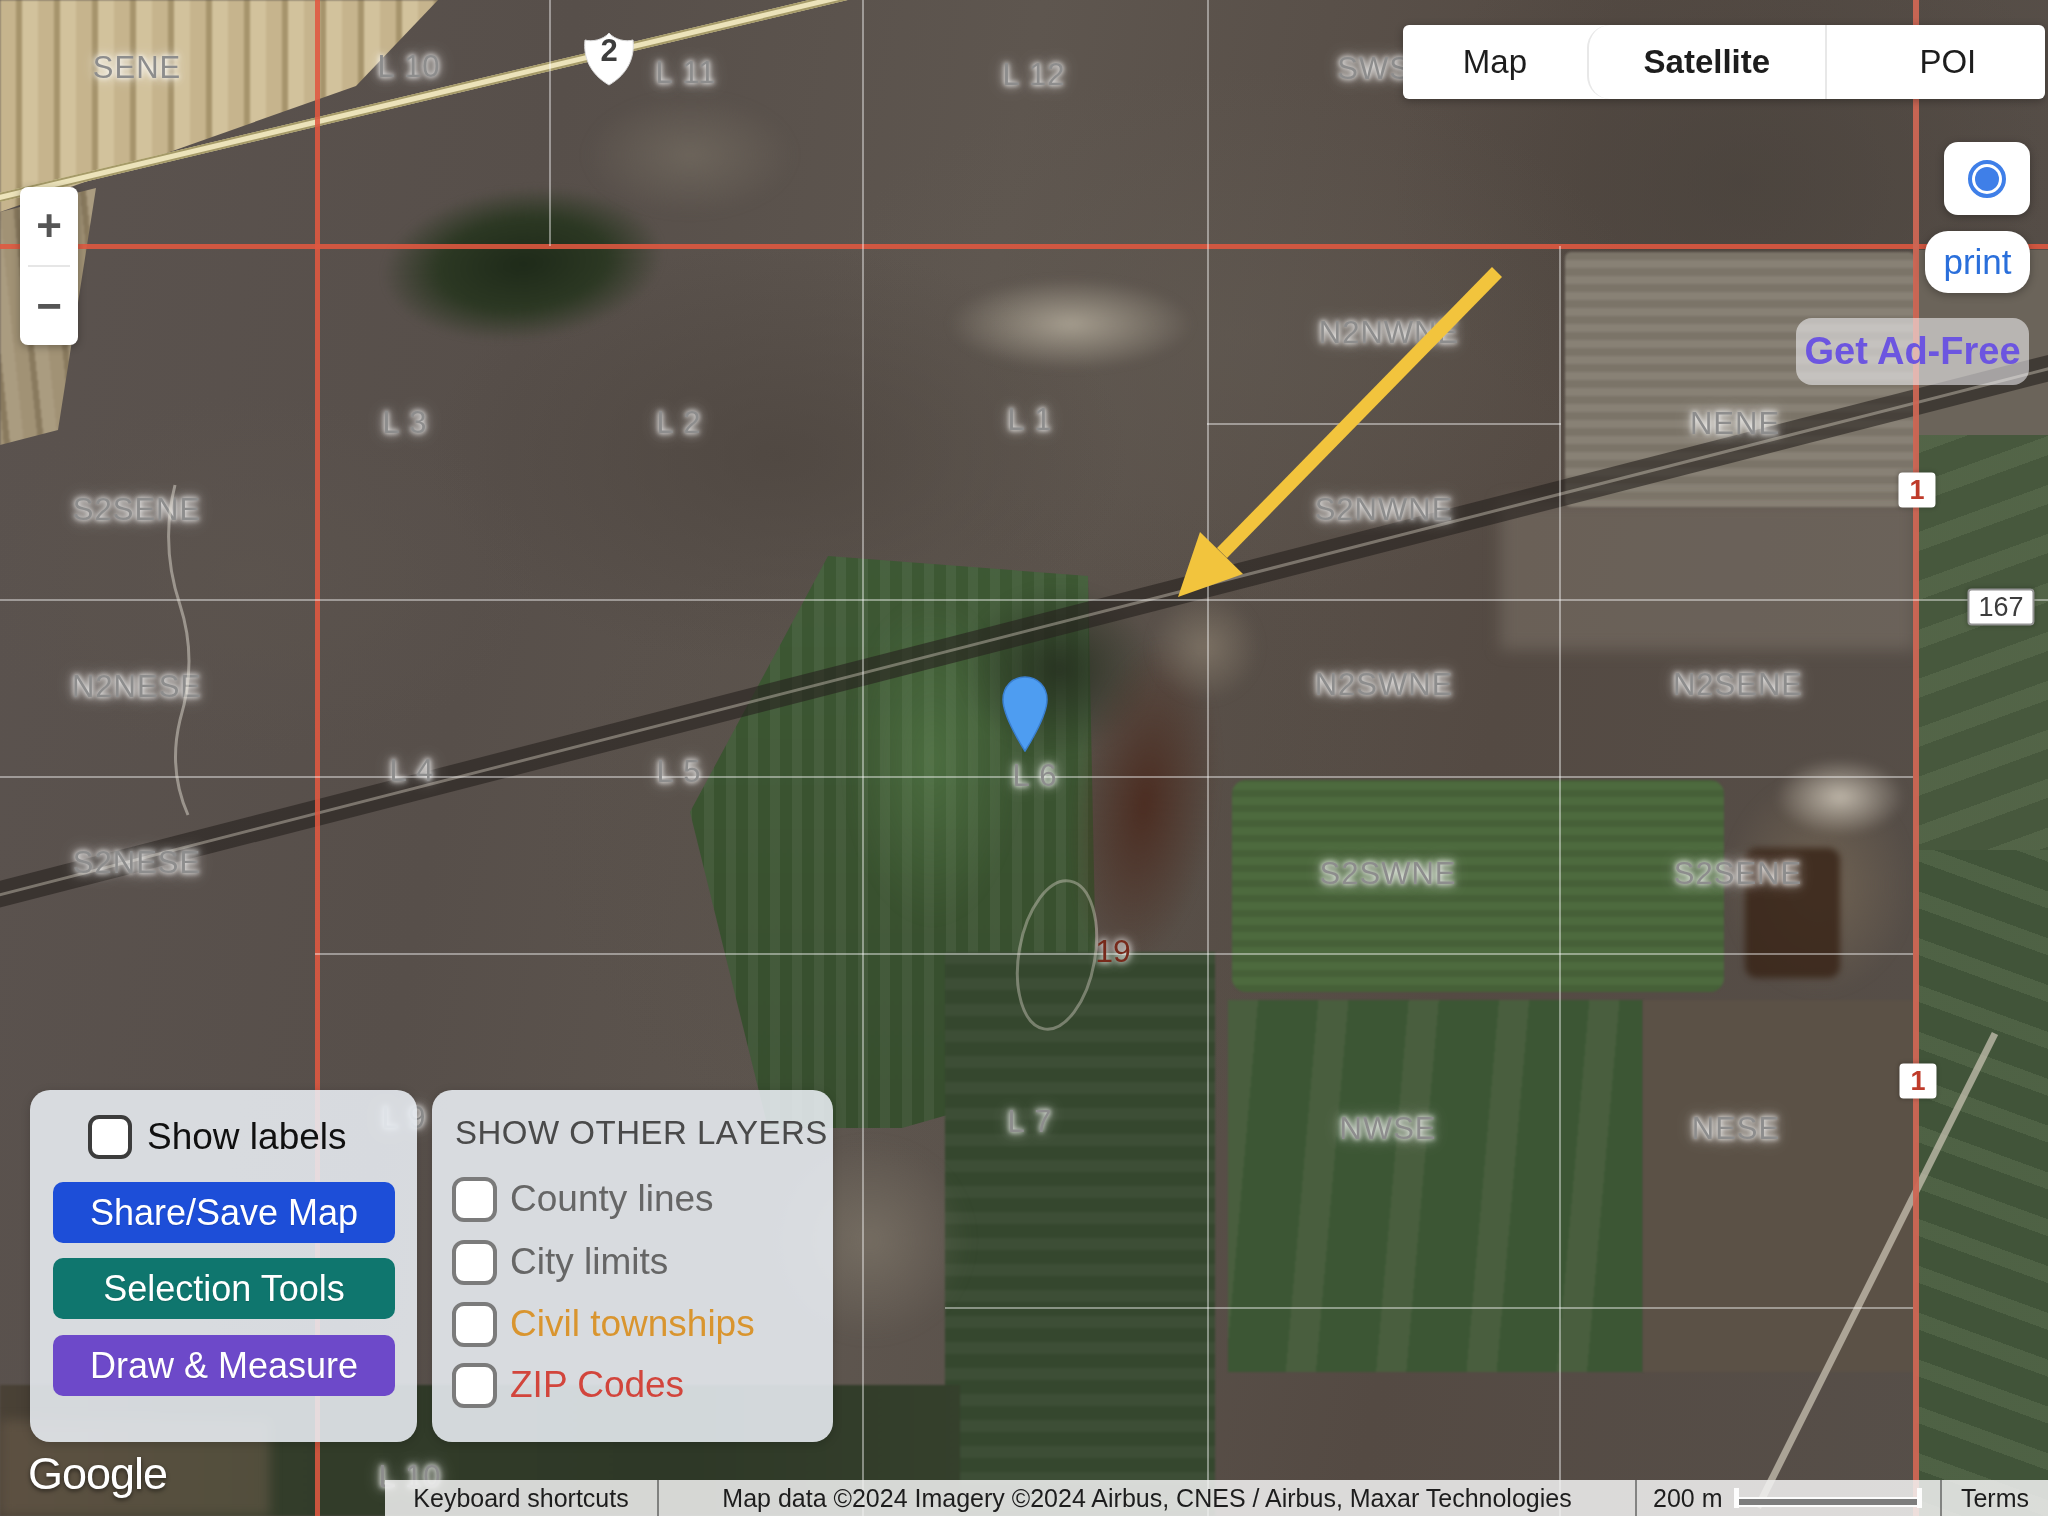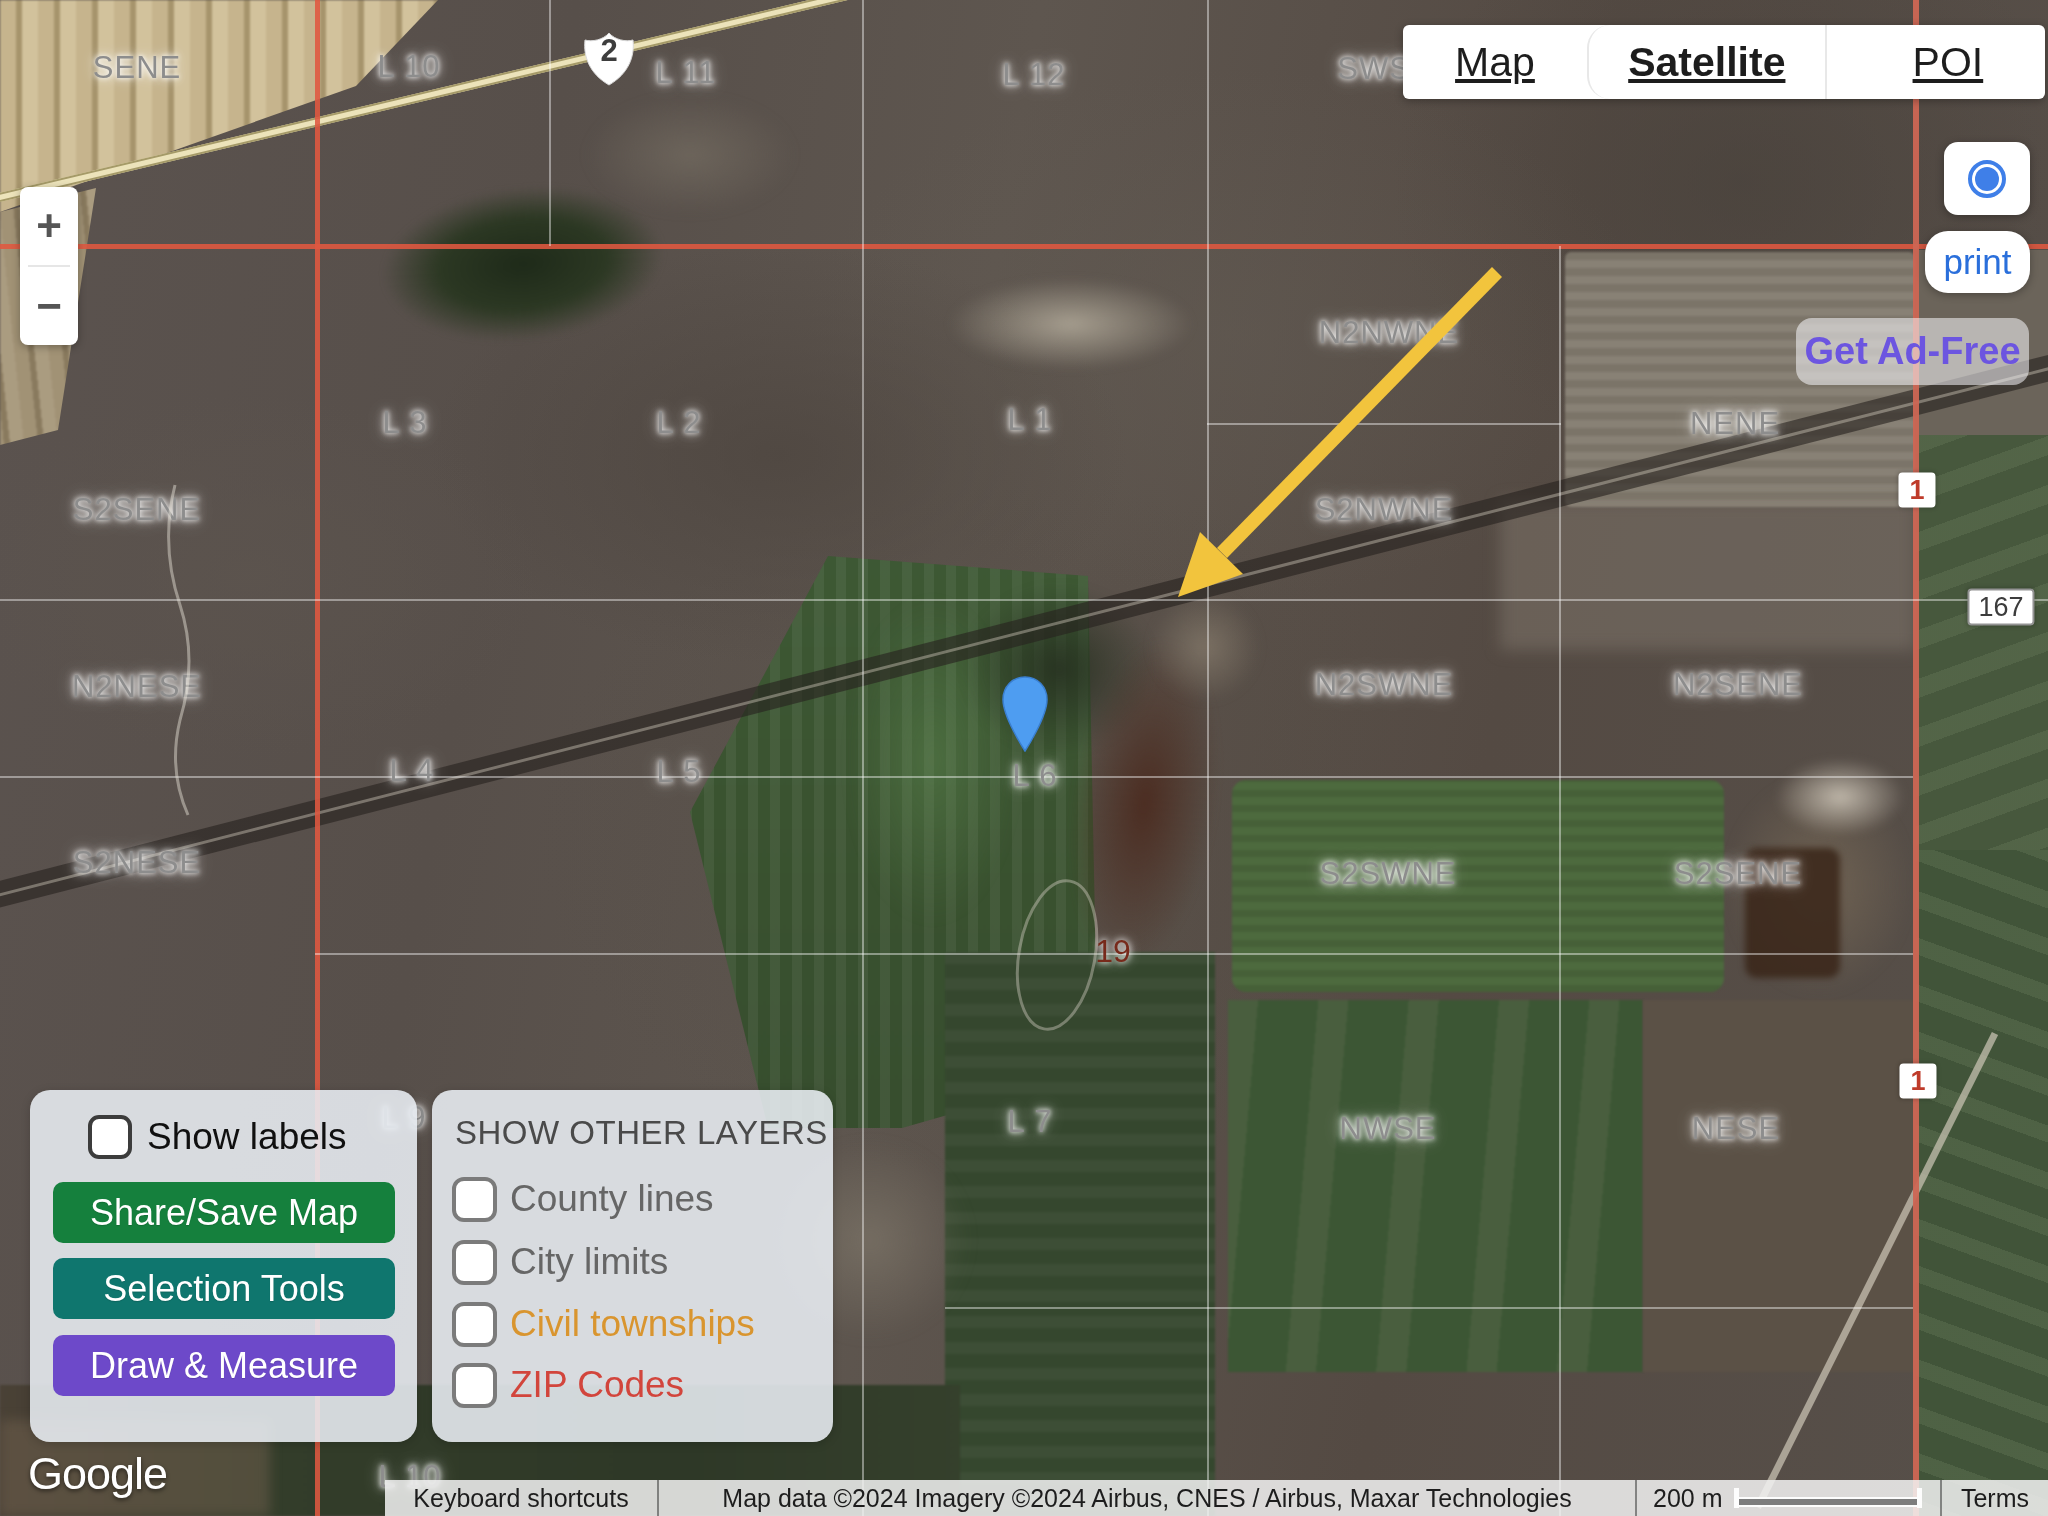--- a/index.html
+++ b/index.html
@@ -31,21 +31,21 @@
   #annotation-layer{position:absolute;inset:0;z-index:6;pointer-events:none;}
   #marker-pin{position:absolute;left:1002px;top:676px;z-index:6;cursor:pointer;}
   #hwy-shield{position:absolute;left:583px;top:31px;width:52px;height:56px;z-index:5;}
   #hwy-shield span{position:absolute;left:0;top:2px;width:100%;text-align:center;
     font-size:31px;font-weight:700;color:#3d3d3d;}
   
   .gm-white{background:#fff;box-shadow:0 2px 8px rgba(0,0,0,.3);}
   #maptype-bar{left:1403px;top:25px;width:642px;height:74px;border-radius:6px;
     display:flex;z-index:10;}
   .maptype-item{display:flex;align-items:center;justify-content:center;
-    font-size:41px;color:#1d1d1d;cursor:pointer;text-decoration:underline;}
+    font-size:33px;color:#1d1d1d;cursor:pointer;}
   .maptype-item + .maptype-item{border-left:2px solid #e8e8e8;}
   .maptype-item.active{font-weight:700;border-radius:23px;}
   #zoom-control{left:20px;top:187px;width:58px;height:158px;border-radius:8px;
     z-index:10;display:flex;flex-direction:column;}
   .zoom-btn{flex:1;display:flex;align-items:center;justify-content:center;
     font-size:44px;font-weight:700;color:#555;cursor:pointer;}
   #zoom-divider{height:2px;background:#e6e6e6;margin:0 8px;}
   #locate-button{left:1944px;top:142px;width:86px;height:73px;border-radius:14px;
     z-index:10;display:flex;align-items:center;justify-content:center;cursor:pointer;}
   #locate-ring{width:38px;height:38px;border-radius:50%;border:4px solid #3f7fe8;
@@ -260,21 +260,21 @@
     </div>
   </div>
 
   <div id="print-button" class="abs gm-white">print</div>
 
   <div id="adfree-button" class="abs">Get Ad-Free</div>
 
   <div id="tools-panel" class="panel">
     <div id="show-labels-checkbox" class="checkbox"></div>
     <div id="show-labels-label">Show labels</div>
-    <button class="panel-btn" style="top: 92px; background-color: #15803d;">Share/Save Map</button>
+    <button class="panel-btn" style="top: 92px; background-color: #1d4ed8;">Share/Save Map</button>
     <button class="panel-btn" style="top: 168px; background-color: #0f766e;">Selection Tools</button>
     <button class="panel-btn" style="top: 245px; background-color: rgb(109, 73, 201);">Draw &amp; Measure</button>
   </div>
 
   <div id="layers-panel" class="panel">
     <div id="layers-title">SHOW OTHER LAYERS</div>
     <div class="checkbox layer-row-cb" style="top:87px;"></div>
     <div class="layer-label" style="top: 88px; color: rgb(102, 102, 102);">County lines</div>
     <div class="checkbox layer-row-cb" style="top:150px;"></div>
     <div class="layer-label" style="top: 151px; color: rgb(102, 102, 102);">City limits</div>

